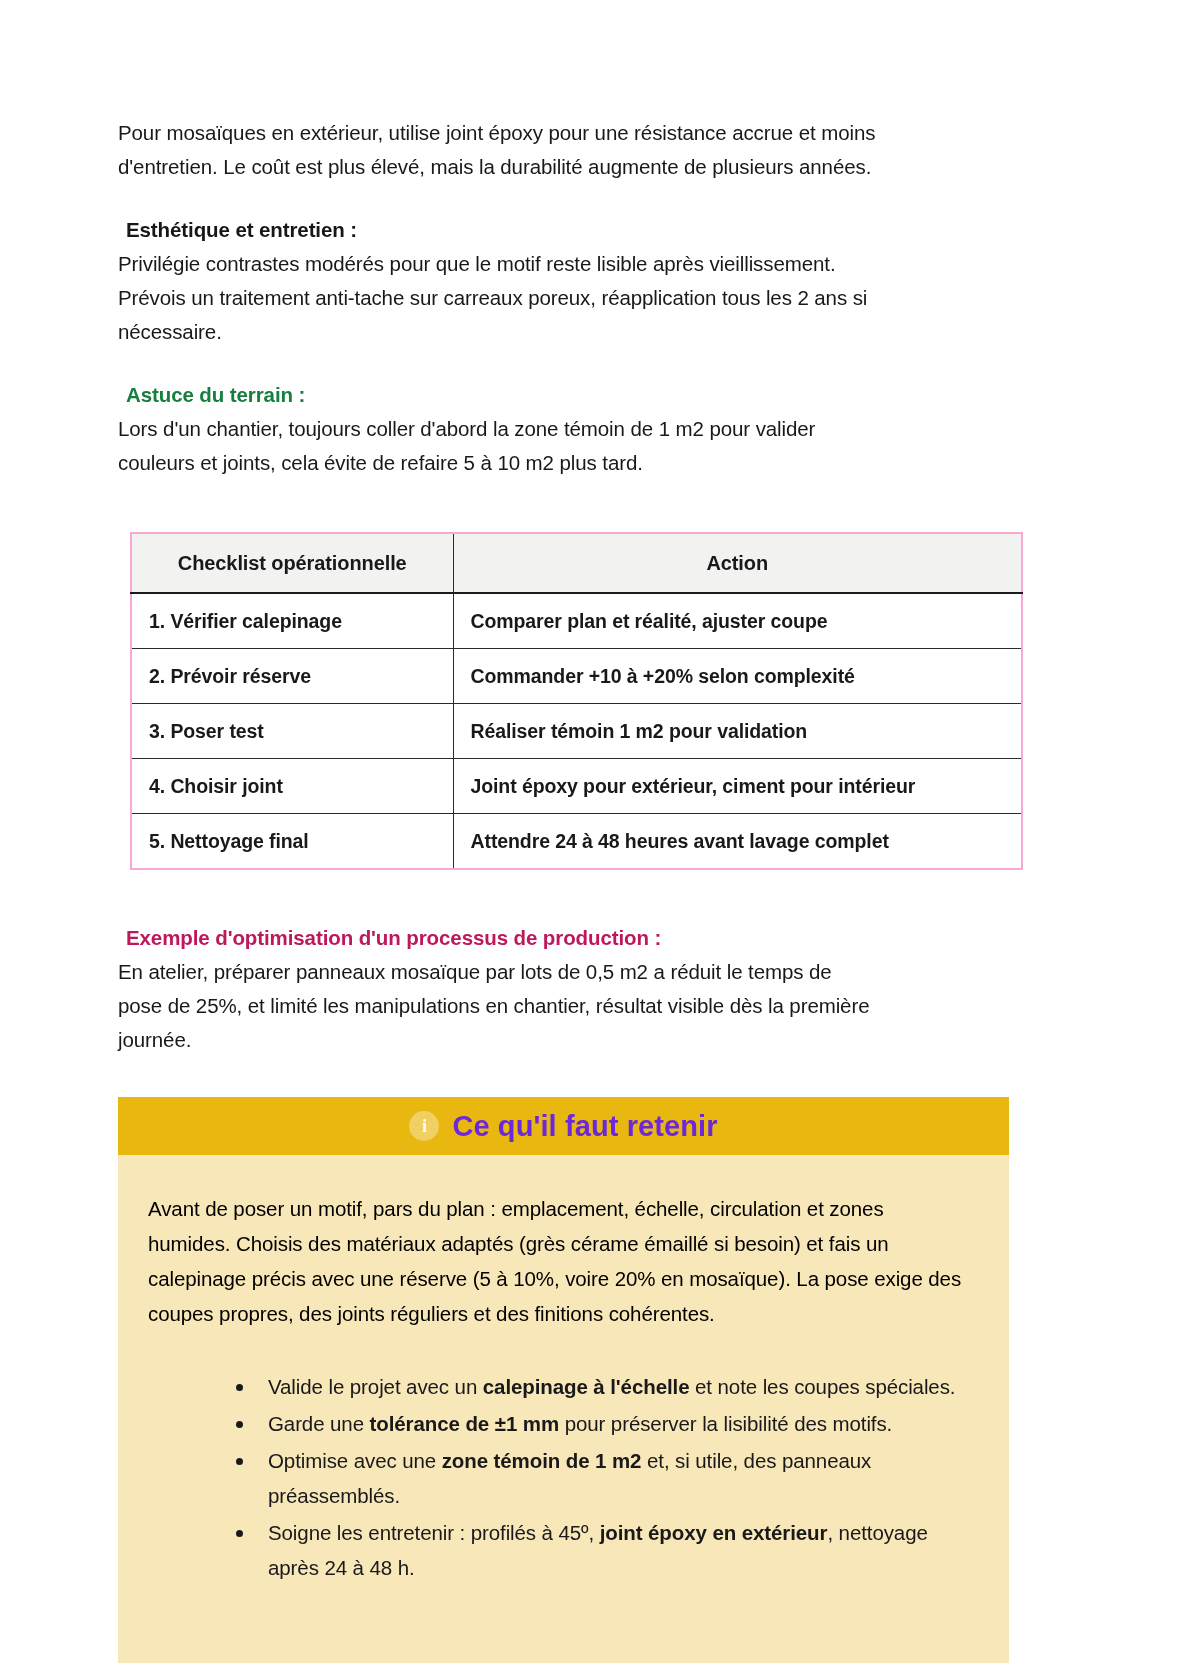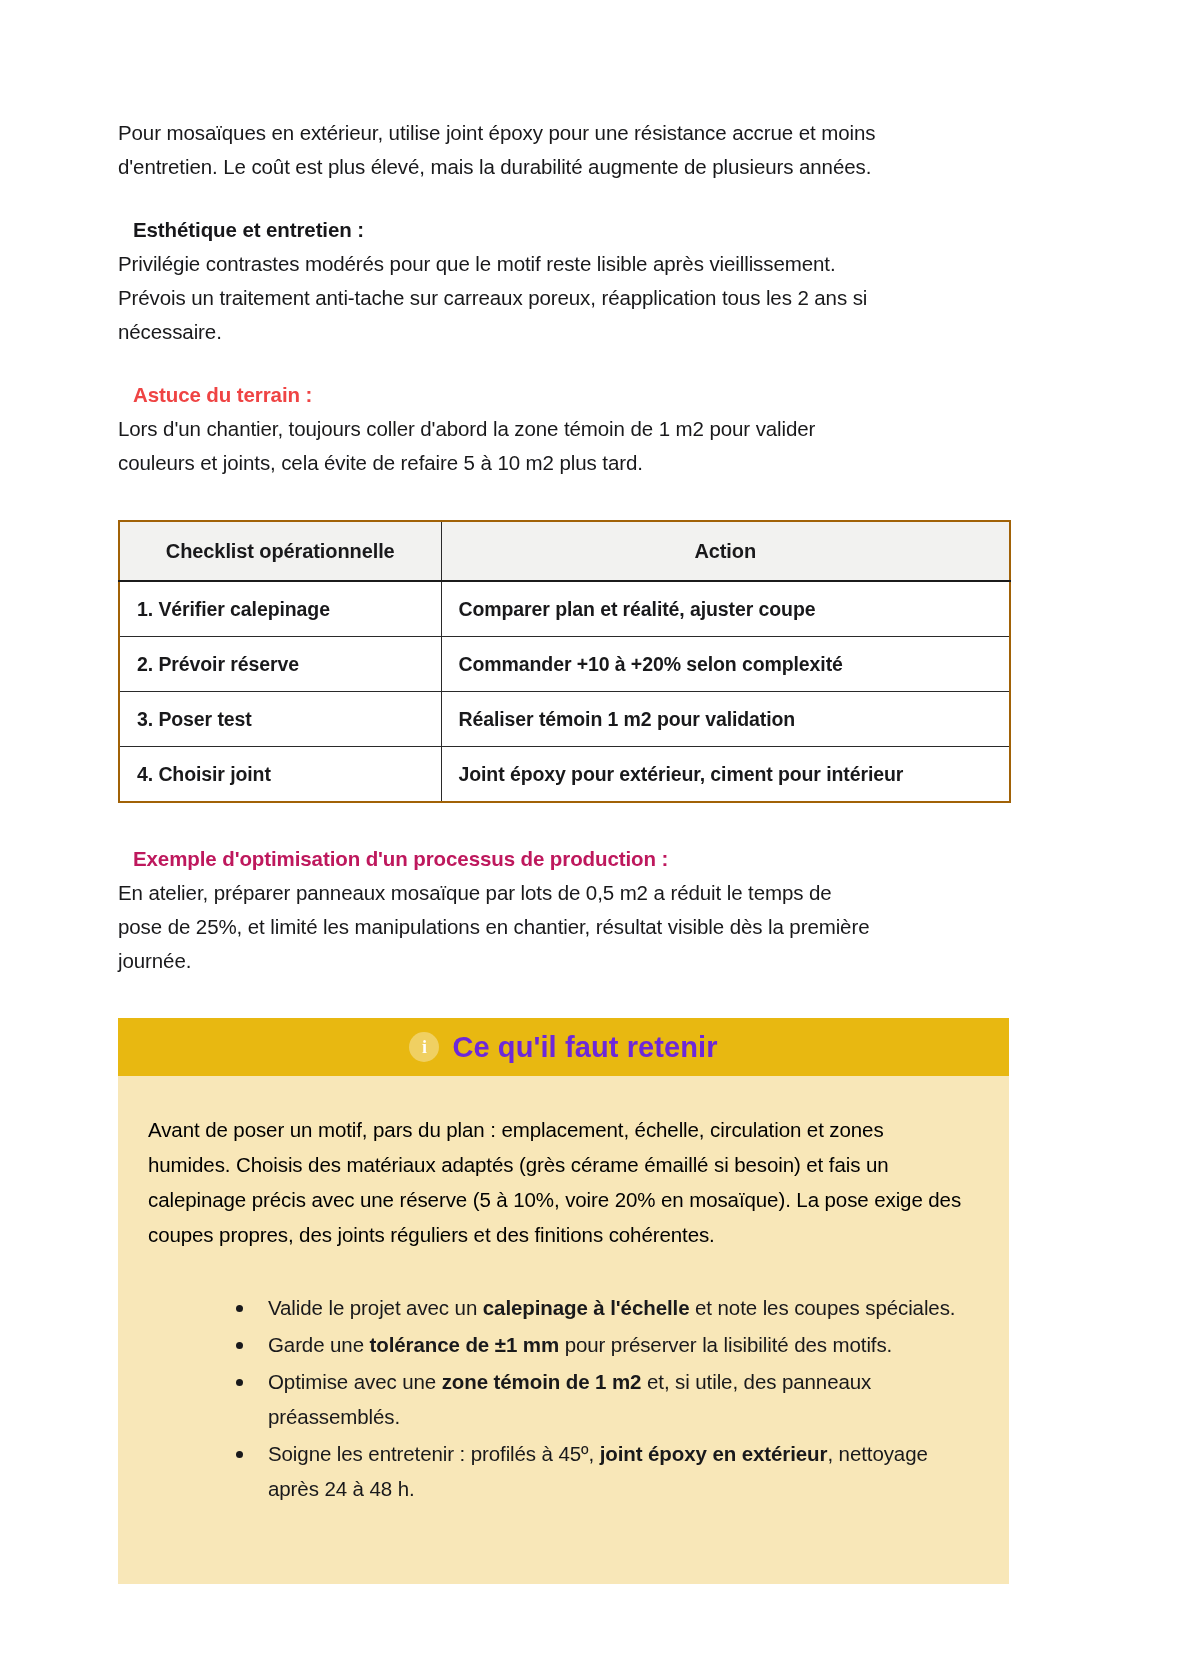--- a/index.html
+++ b/index.html
@@ -31,34 +31,34 @@
     color: #19191b;
     letter-spacing: -0.1px;
   }
   .gap-md { height: 30px; }
   .gap-lg { height: 40px; }
 
   h3.heading {
     font-size: 20.5px;
     line-height: 31px;
     font-weight: bold;
-    margin: 0 0 2px 15px;
+    margin: 0 0 2px 8px;
     letter-spacing: -0.1px;
   }
   h3.heading.dark { color: #17171a; }
   h3.heading.orange { color: #c0702c; }
   h3.heading.green  { color: #17a24a; }
 
   
   table.checklist {
     border-collapse: collapse;
     width: 891px;
-    margin: 0;
+    margin: 12px;
     table-layout: fixed;
-    border: 2px solid #a16207;
+    border: 2px solid #f9a8d4;
   }
   table.checklist th,
   table.checklist td {
     border: 1px solid #2a2a2a;
     padding: 13px 17px;
     font-size: 19.5px;
     line-height: 28px;
     text-align: left;
     vertical-align: middle;
     letter-spacing: -0.1px;
@@ -155,21 +155,21 @@
 
   <p class="body-text">Pour mosaïques en extérieur, utilise joint époxy pour une résistance accrue et moins d'entretien. Le coût est plus élevé, mais la durabilité augmente de plusieurs années.</p>
 
   <div class="gap-md"></div>
 
   <h3 class="heading dark" style="color: rgb(23, 23, 26);">Esthétique et entretien :</h3>
   <p class="body-text">Privilégie contrastes modérés pour que le motif reste lisible après vieillissement. Prévois un traitement anti-tache sur carreaux poreux, réapplication tous les 2 ans si nécessaire.</p>
 
   <div class="gap-md"></div>
 
-  <h3 class="heading orange" style="color: #ef4444;">Astuce du terrain :</h3>
+  <h3 class="heading orange" style="color: #15803d;">Astuce du terrain :</h3>
   <p class="body-text">Lors d'un chantier, toujours coller d'abord la zone témoin de 1 m2 pour valider couleurs et joints, cela évite de refaire 5 à 10 m2 plus tard.</p>
 
   <div class="gap-lg"></div>
 
   <table class="checklist">
     <colgroup>
         <col class="c1">
         <col class="c2">
       </colgroup>
     <thead>
@@ -187,20 +187,24 @@
           <td>2. Prévoir réserve</td>
           <td>Commander +10 à +20% selon complexité</td>
         </tr>
         <tr>
           <td>3. Poser test</td>
           <td>Réaliser témoin 1 m2 pour validation</td>
         </tr>
         <tr>
           <td>4. Choisir joint</td>
           <td>Joint époxy pour extérieur, ciment pour intérieur</td>
+        </tr>
+        <tr>
+          <td>5. Nettoyage final</td>
+          <td>Attendre 24 à 48 heures avant lavage complet</td>
         </tr>
       </tbody>
   </table>
 
   <div class="gap-lg"></div>
 
   <h3 class="heading green" style="color: #be185d;">Exemple d'optimisation d'un processus de production :</h3>
   <p class="body-text">En atelier, préparer panneaux mosaïque par lots de 0,5 m2 a réduit le temps de pose de 25%, et limité les manipulations en chantier, résultat visible dès la première journée.</p>
 
   <div class="gap-lg"></div>

